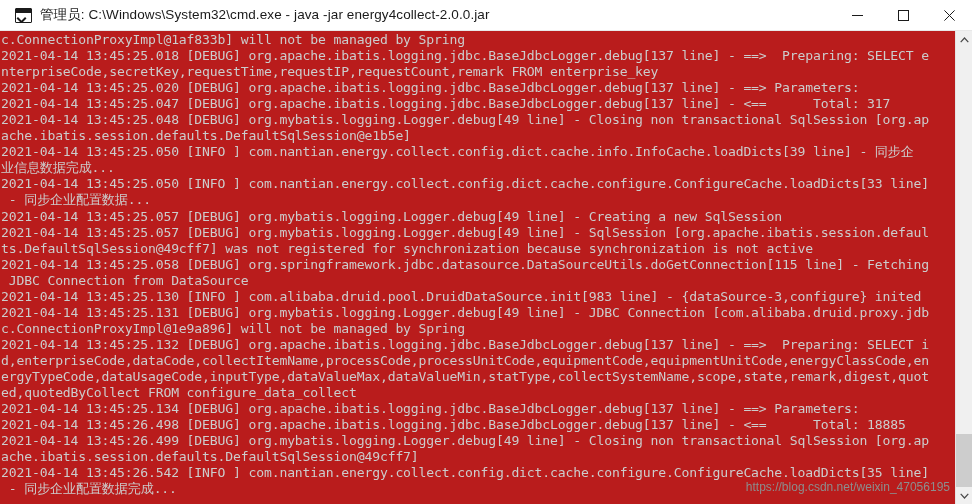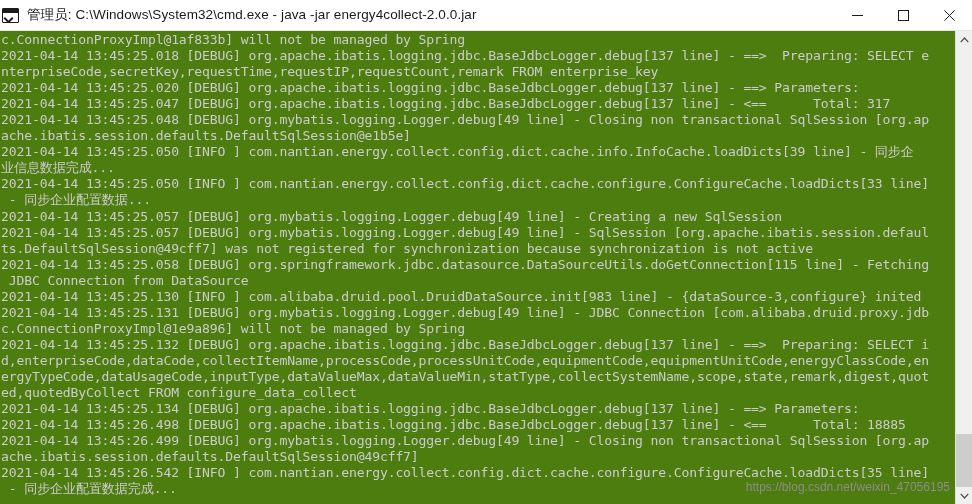--- a/index.html
+++ b/index.html
@@ -25,21 +25,21 @@
   }
 
   
   .titlebar {
     height: 30px;
     min-height: 30px;
     background: #ffffff;
     border-bottom: 1px solid #e8e8e8;
     display: flex;
     align-items: center;
-    padding-left: 2px;
+    padding-left: 15px;
     position: relative;
   }
   .title-icon {
     width: 17px;
     height: 15px;
     margin-right: 8px;
     background: #ffffff;
     border: 1px solid #1b1b1b;
     border-radius: 1px;
     position: relative;
@@ -92,21 +92,21 @@
   
   .console-wrap {
     flex: 1 1 auto;
     display: flex;
     background: #0c0c0c;
     position: relative;
     overflow: hidden;
   }
   .console {
     flex: 1 1 auto;
-    background: #4d7c0f;
+    background: #b91c1c;
     color: #cccccc;
     font-family: "DejaVu Sans Mono", monospace;
     font-size: 13.1px;
     line-height: 16.05px;
     letter-spacing: -0.15px;
     white-space: pre;
     overflow: hidden;
     padding: 1px 0 0 1px;
     position: relative;
   }

